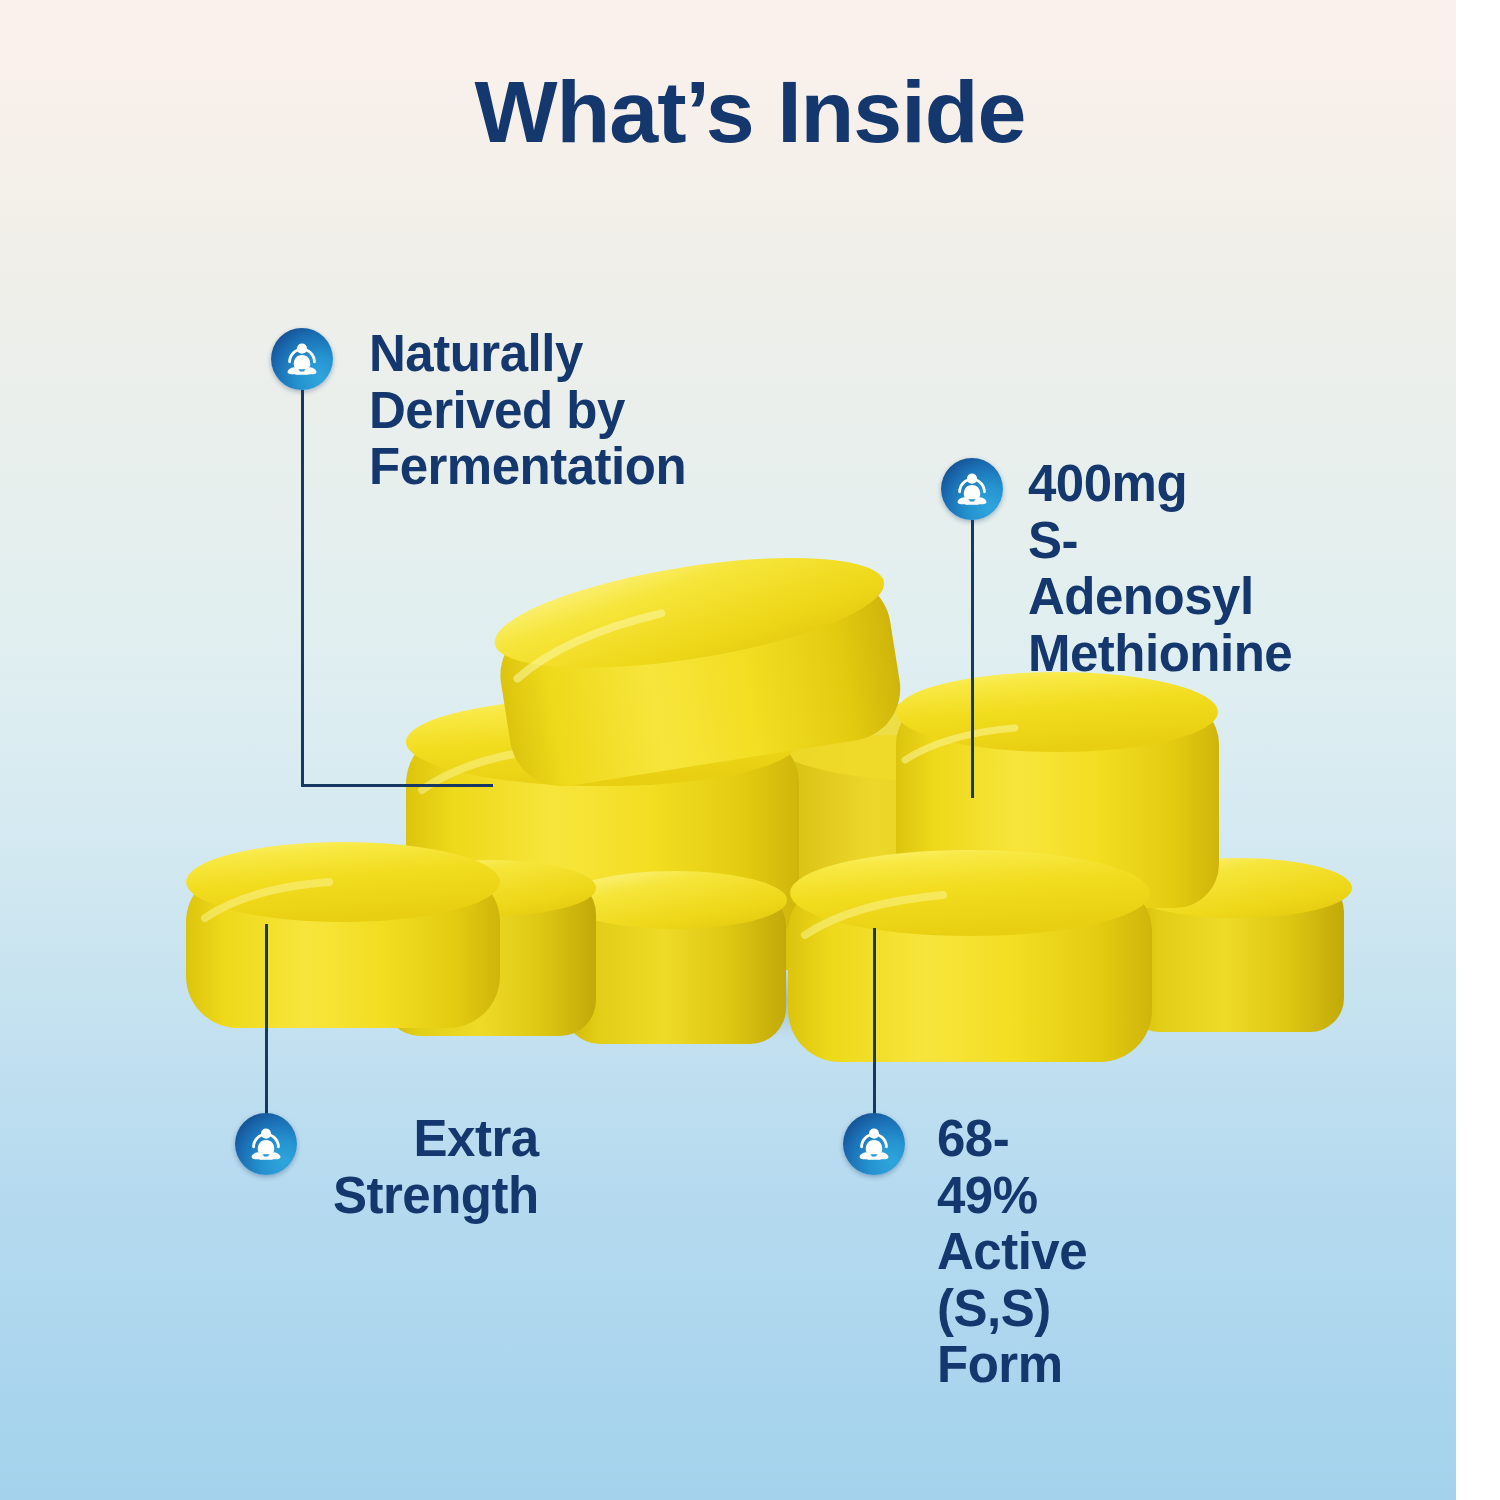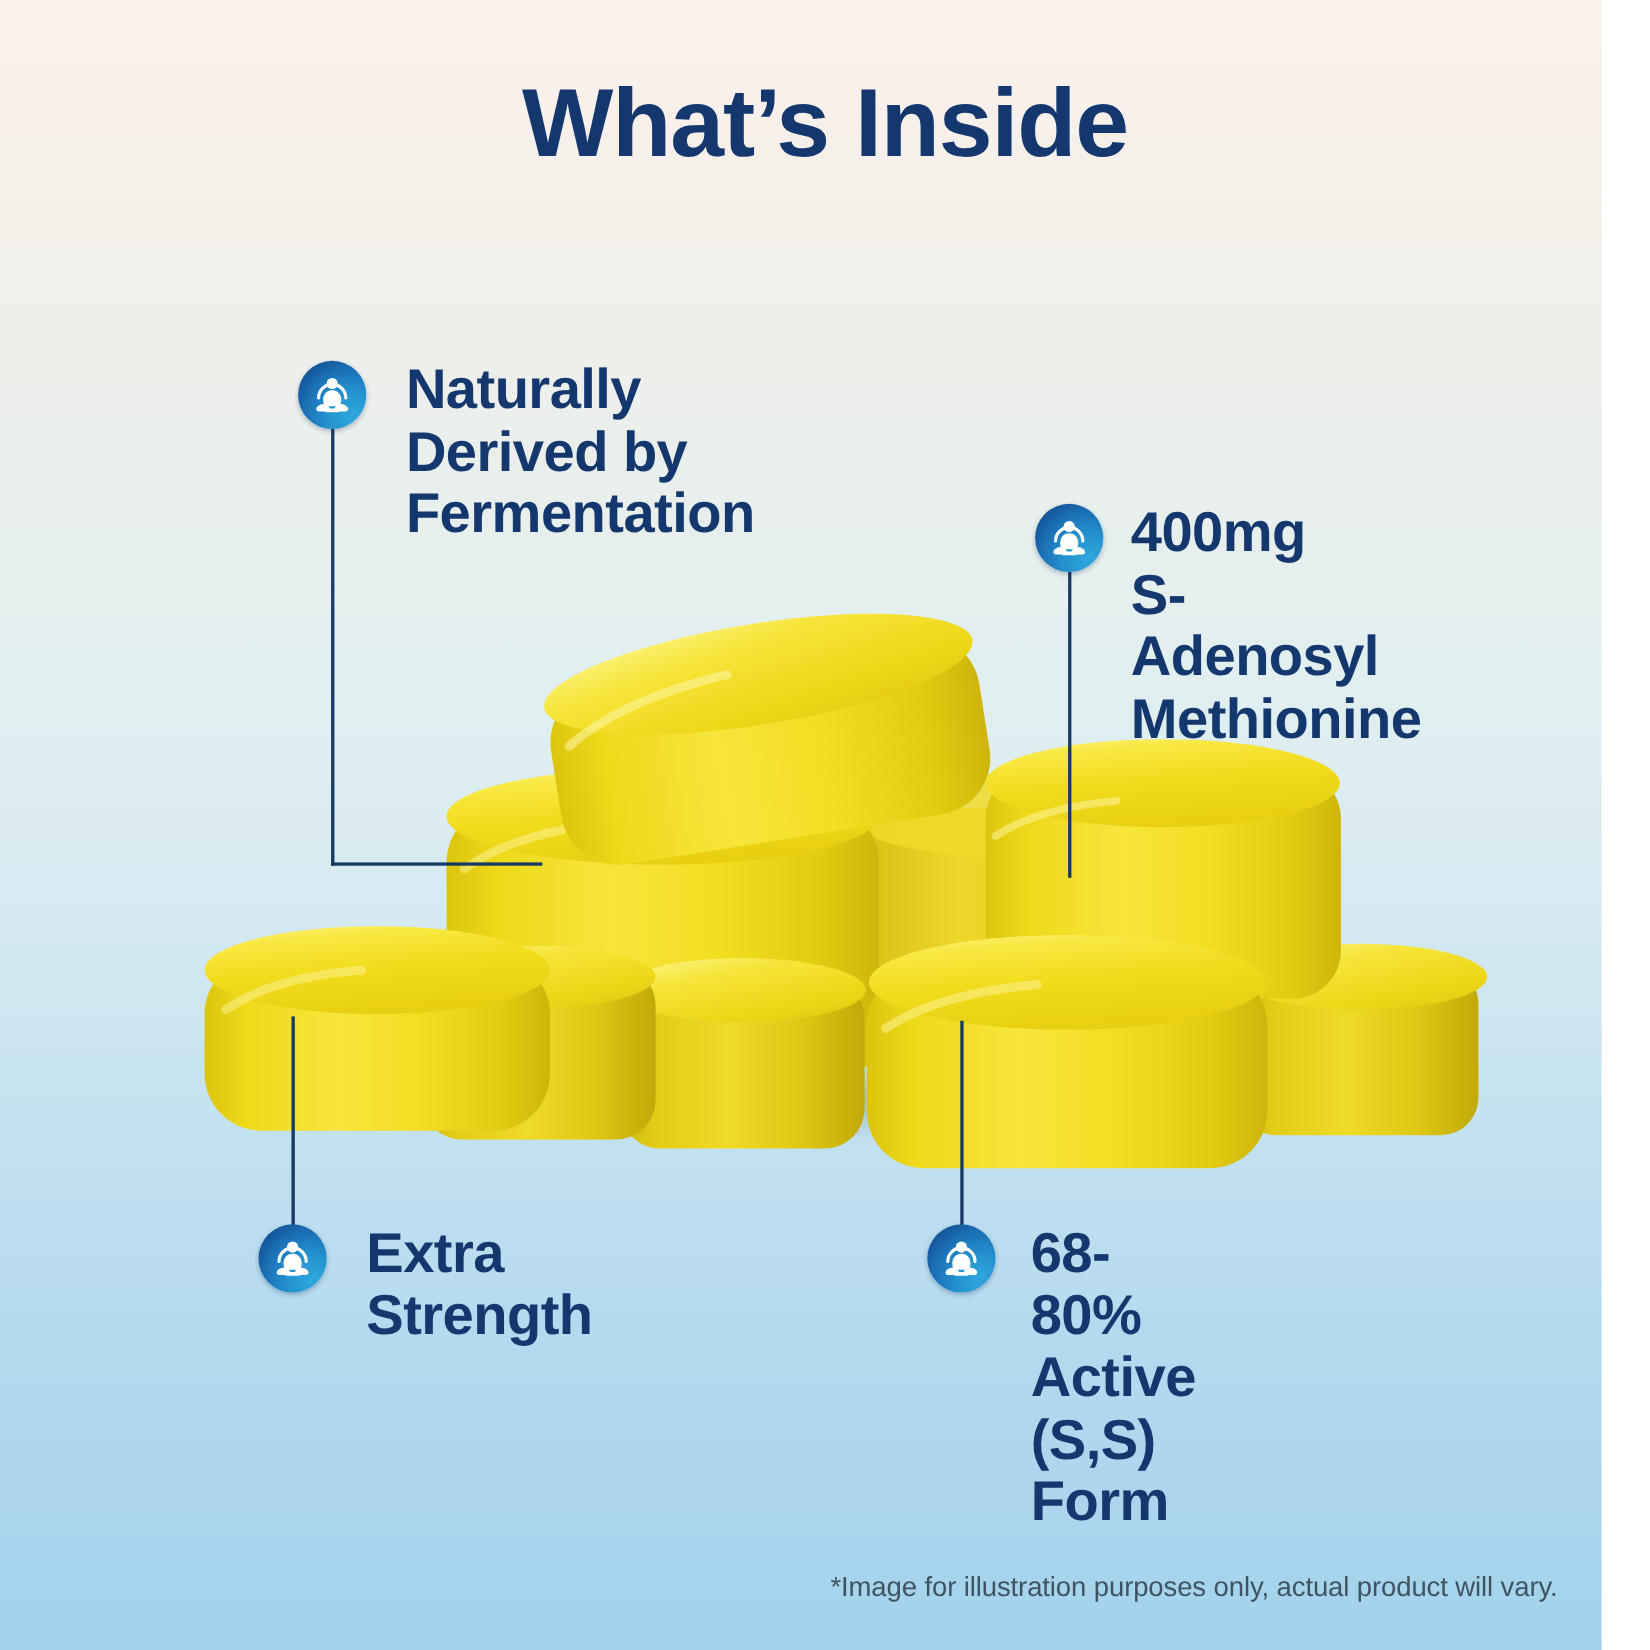--- a/index.html
+++ b/index.html
@@ -244,35 +244,34 @@
     <div class="badge" style="left:235px; top:1113px;">
       <svg viewBox="0 0 64 64" aria-hidden="true">
         <path d="M14 36 A18 18 0 0 1 50 36" fill="none" stroke="#ffffff" stroke-width="4.2" stroke-linecap="round"></path>
         <circle cx="32" cy="17" r="7.4" fill="#ffffff"></circle>
         <path d="M32 26 c-8 0 -12 6 -12 13 c0 3 1 6 3 8 l18 0 c2 -2 3 -5 3 -8 c0 -7 -4 -13 -12 -13 z" fill="#ffffff"></path>
         <path d="M20 44 c-6 1 -9 4 -9 7 c0 2 2 3 5 3 l10 0 c2 0 3 -1 3 -3 c0 -3 -3 -6 -9 -7 z" fill="#ffffff"></path>
         <path d="M44 44 c6 1 9 4 9 7 c0 2 -2 3 -5 3 l-10 0 c-2 0 -3 -1 -3 -3 c0 -3 3 -6 9 -7 z" fill="#ffffff"></path>
         <path d="M24 50 h16 c1.6 0 2.6 1 2.6 2.4 c0 1.4 -1 2.4 -2.6 2.4 h-16 c-1.6 0 -2.6 -1 -2.6 -2.4 c0 -1.4 1 -2.4 2.6 -2.4 z" fill="#ffffff"></path>
       </svg>
     </div>
-    <div class="ctext" style="left:333px; top:1111px;">Extra
+    <div class="ctext" style="left:333px; top:1111px;text-align:right;">Extra
 Strength</div>
   </div>
 
   <div class="callout">
     <div class="leader v" style="left:873px; top:928px; height:187px;"></div>
     <div class="badge" style="left:843px; top:1113px;">
       <svg viewBox="0 0 64 64" aria-hidden="true">
         <path d="M14 36 A18 18 0 0 1 50 36" fill="none" stroke="#ffffff" stroke-width="4.2" stroke-linecap="round"></path>
         <circle cx="32" cy="17" r="7.4" fill="#ffffff"></circle>
         <path d="M32 26 c-8 0 -12 6 -12 13 c0 3 1 6 3 8 l18 0 c2 -2 3 -5 3 -8 c0 -7 -4 -13 -12 -13 z" fill="#ffffff"></path>
         <path d="M20 44 c-6 1 -9 4 -9 7 c0 2 2 3 5 3 l10 0 c2 0 3 -1 3 -3 c0 -3 -3 -6 -9 -7 z" fill="#ffffff"></path>
         <path d="M44 44 c6 1 9 4 9 7 c0 2 -2 3 -5 3 l-10 0 c-2 0 -3 -1 -3 -3 c0 -3 3 -6 9 -7 z" fill="#ffffff"></path>
         <path d="M24 50 h16 c1.6 0 2.6 1 2.6 2.4 c0 1.4 -1 2.4 -2.6 2.4 h-16 c-1.6 0 -2.6 -1 -2.6 -2.4 c0 -1.4 1 -2.4 2.6 -2.4 z" fill="#ffffff"></path>
       </svg>
     </div>
-    <div class="ctext" style="left:937px; top:1111px;">68-80% Active
+    <div class="ctext" style="left:937px; top:1111px;">68-49% Active
 (S,S) Form</div>
   </div>
 
-  <div id="footnote">*Image for illustration purposes only, actual product will vary.</div>
 
 </div>
 
 </body></html>

